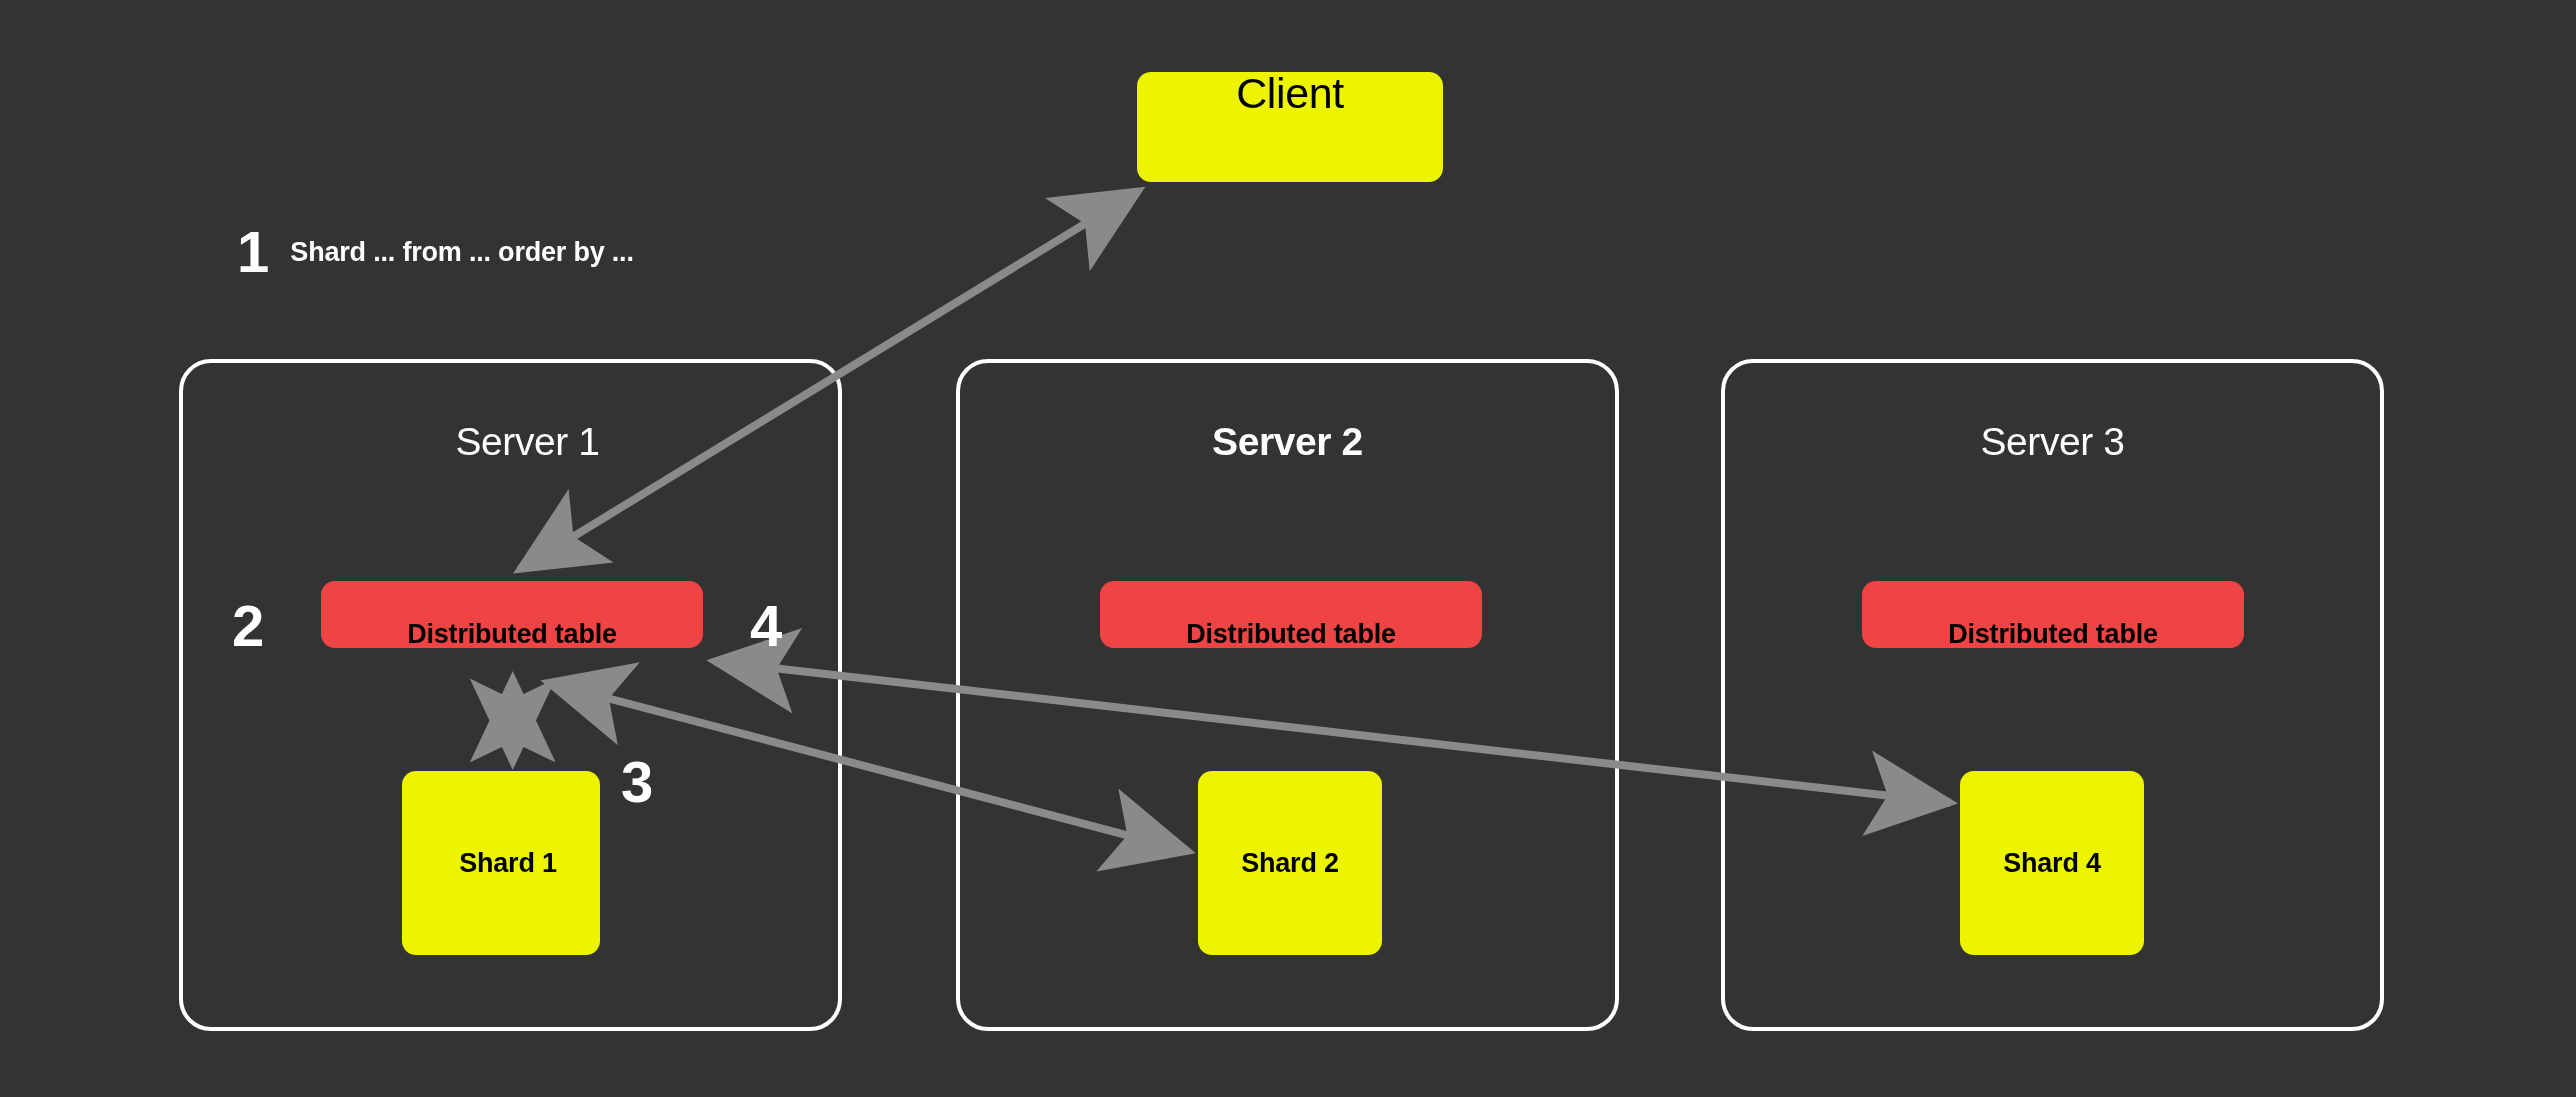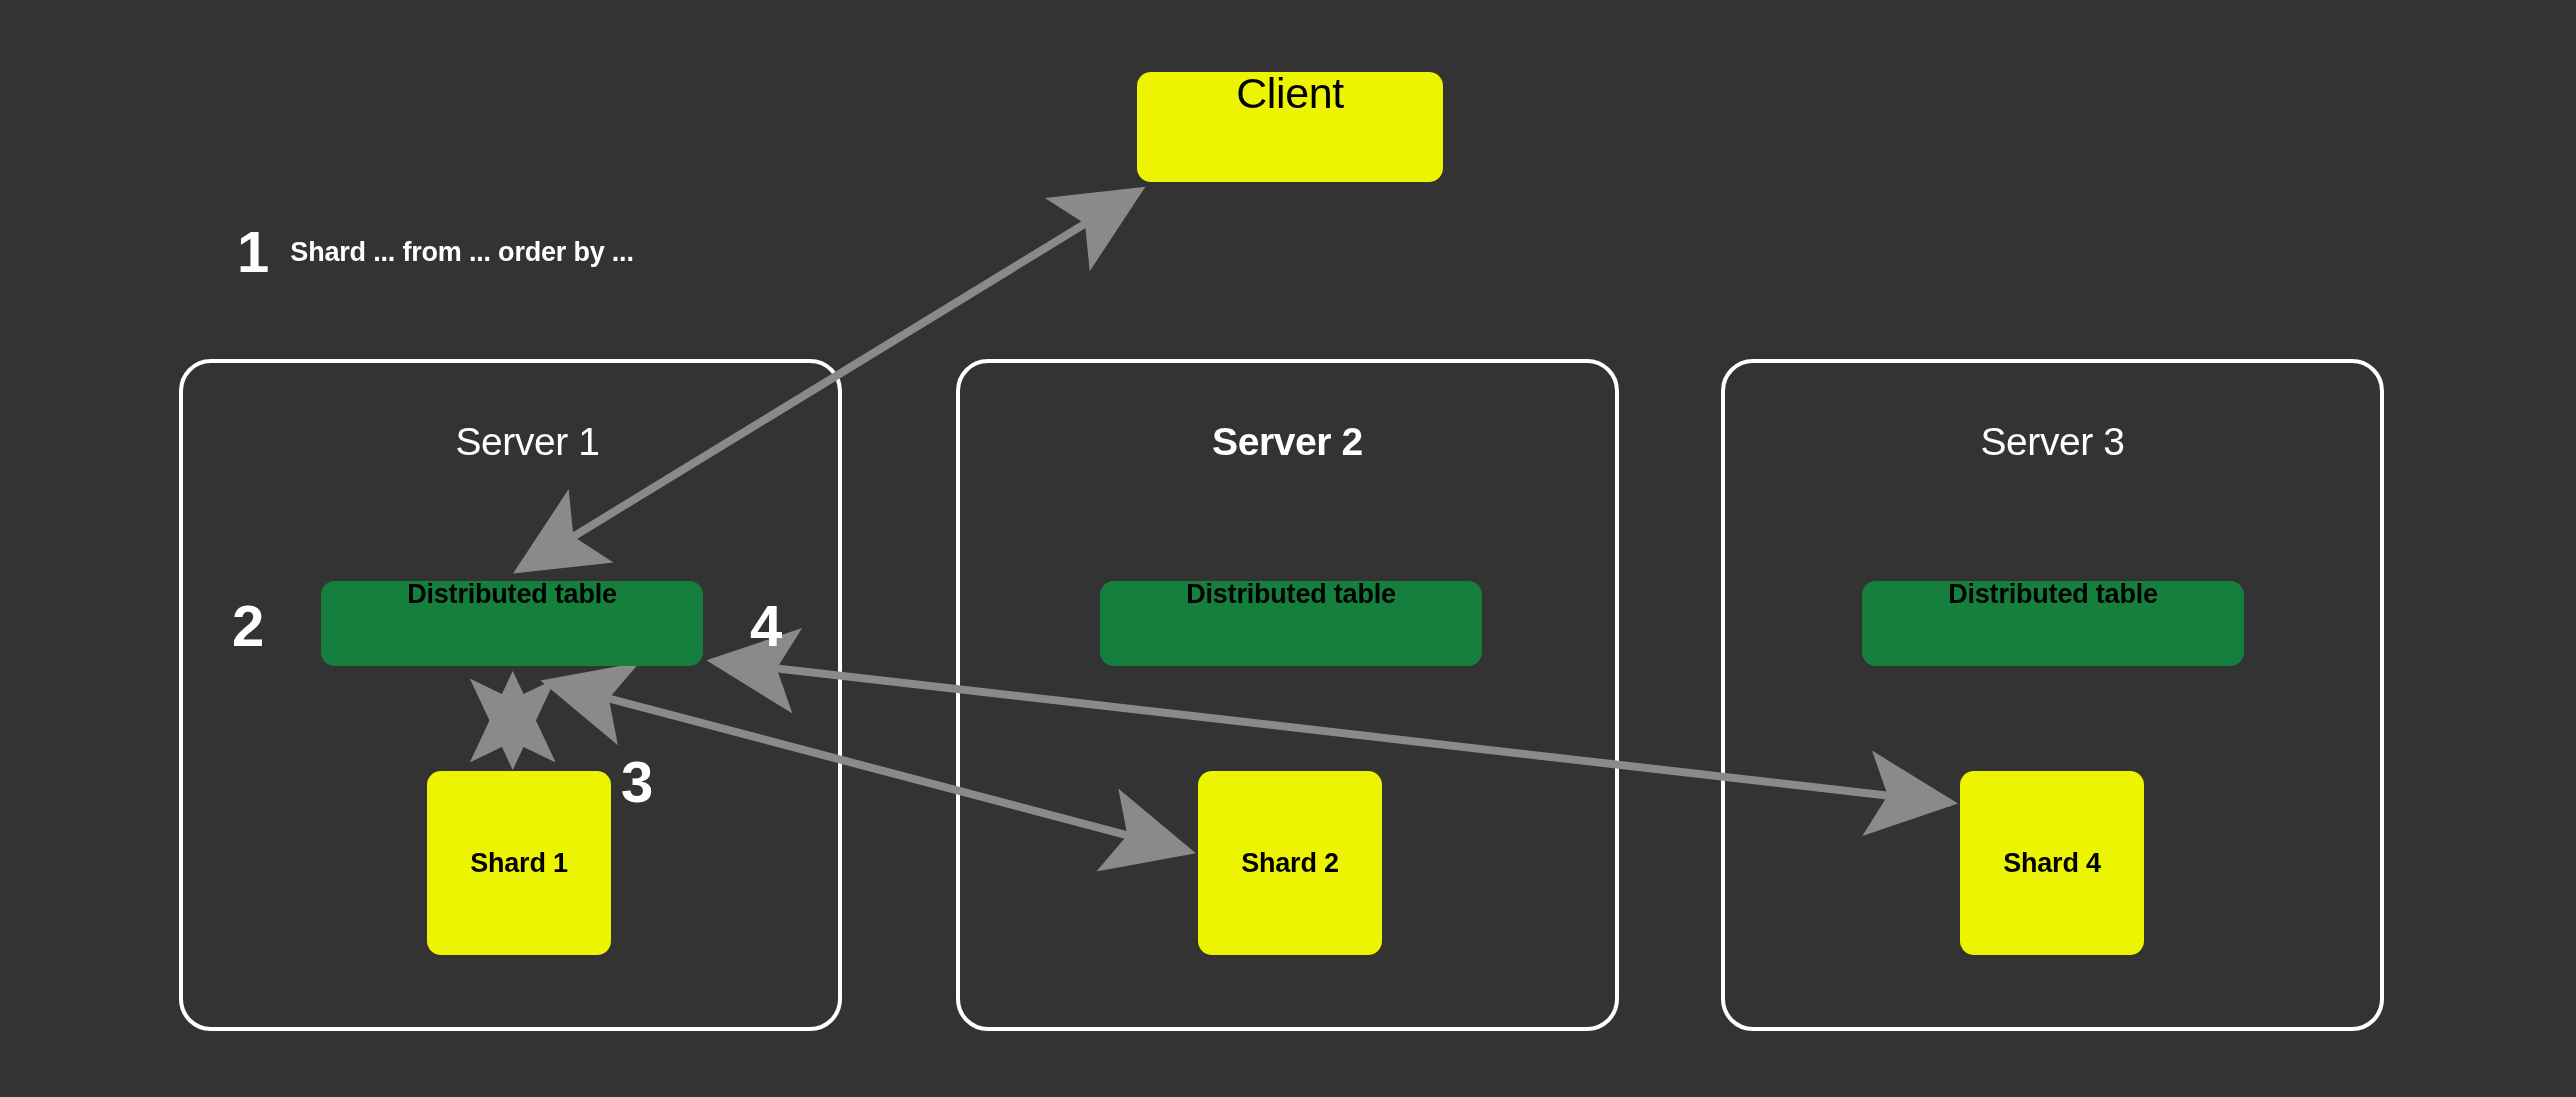--- a/index.html
+++ b/index.html
@@ -101,25 +101,25 @@
     z-index: 8;
   }
   .title-1 { left: 179px; padding-left: 17px; }
   .title-2 { left: 956px; font-weight: bold; }
   .title-3 { left: 1721px; }
 
   
   .dist-table {
     position: absolute;
     top: 581px;
-    height: 85px;
-    background: #15803d;
+    height: 67px;
+    background: #ef4444;
     border-radius: 14px;
     display: flex;
-    align-items: flex-start;
+    align-items: flex-end;
     justify-content: center;
     z-index: 8;
   }
   .dist-1 { left: 321px;  width: 382px; }
   .dist-2 { left: 1100px; width: 382px; }
   .dist-3 { left: 1862px; width: 382px; }
   .dist-label {
     color: #000000;
     font-size: 27px;
     font-weight: 700;
@@ -133,21 +133,21 @@
     top: 771px;
     width: 184px;
     height: 184px;
     background: #ECF400;
     border-radius: 14px;
     display: flex;
     align-items: center;
     justify-content: center;
     z-index: 8;
   }
-  .shard-1 { left: 427px; }
+  .shard-1 { left: 402px; padding-left: 14px; }
   .shard-2 { left: 1198px; }
   .shard-3 { left: 1960px; }
   .shard-label {
     color: #000000;
     font-size: 27px;
     font-weight: 700;
     letter-spacing: -0.2px;
     line-height: 1;
   }
 

